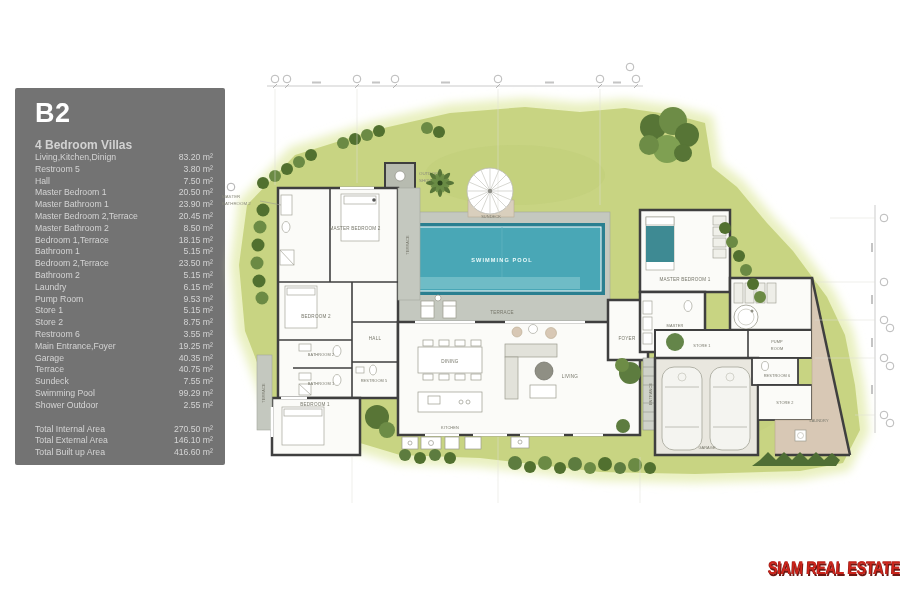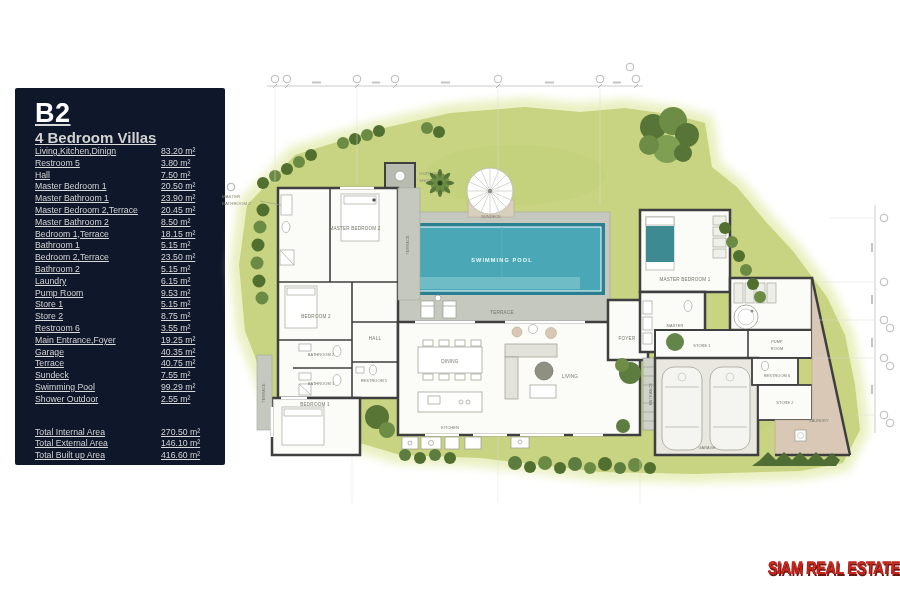--- a/index.html
+++ b/index.html
@@ -1,29 +1,29 @@
 <!DOCTYPE html>
 <html><head>
 <meta charset="utf-8">
 <style>
   html,body{margin:0;padding:0;background:#ffffff;}
   #stage{position:relative;width:900px;height:599px;background:#ffffff;overflow:hidden;
          font-family:"Liberation Sans",sans-serif;}
   
   .panel{position:absolute;left:15px;top:88px;width:210px;height:377px;
-         background:#0f172a;border-radius:2px;color:#d9d9d9;box-sizing:border-box;
-         padding:10px 12px 8px 20px;text-decoration:underline;}
+         background:#737373;border-radius:2px;color:#d9d9d9;box-sizing:border-box;
+         padding:10px 12px 8px 20px;}
   .panel .title{font-size:27px;font-weight:bold;color:#ffffff;line-height:30px;letter-spacing:.5px;}
-  .panel .subtitle{font-size:15px;color:#d2d2d2;font-weight:bold;margin-top:1px;}
+  .panel .subtitle{font-size:12px;color:#d2d2d2;font-weight:bold;margin-top:10px;}
   .panel .heading{font-size:13.5px;font-weight:bold;color:#ffffff;margin-top:15px;margin-bottom:4px;}
   .rows,.totals{list-style:none;margin:0;padding:0;}
   .rows li,.totals li{display:flex;font-size:8.7px;line-height:11.8px;color:#d4d4d4;}
   .rows li .lab,.totals li .lab{flex:1;white-space:nowrap;overflow:hidden;}
-  .rows li .val,.totals li .val{width:52px;text-align:left;white-space:nowrap;}
-  .totals{margin-top:21px;}
+  .rows li .val,.totals li .val{width:52px;text-align:right;white-space:nowrap;}
+  .totals{margin-top:12px;}
   
   .plan{position:absolute;left:215px;top:55px;width:680px;height:470px;}
   svg text{font-family:"Liberation Sans",sans-serif;fill:#77776b;}
   .rlab{font-size:4.6px;letter-spacing:.2px;text-anchor:middle;}
   .rlab-sm{font-size:3.9px;letter-spacing:.1px;text-anchor:middle;}
   .pool-lab{font-size:5.6px;letter-spacing:1.1px;fill:#eafafa;text-anchor:middle;font-weight:bold;}
   .out-lab{font-size:4.4px;fill:#8a8a7c;}
   
   .logo{position:absolute;left:778px;top:549px;width:113px;height:38px;background:#ffffff;
         display:flex;align-items:center;justify-content:center;}

